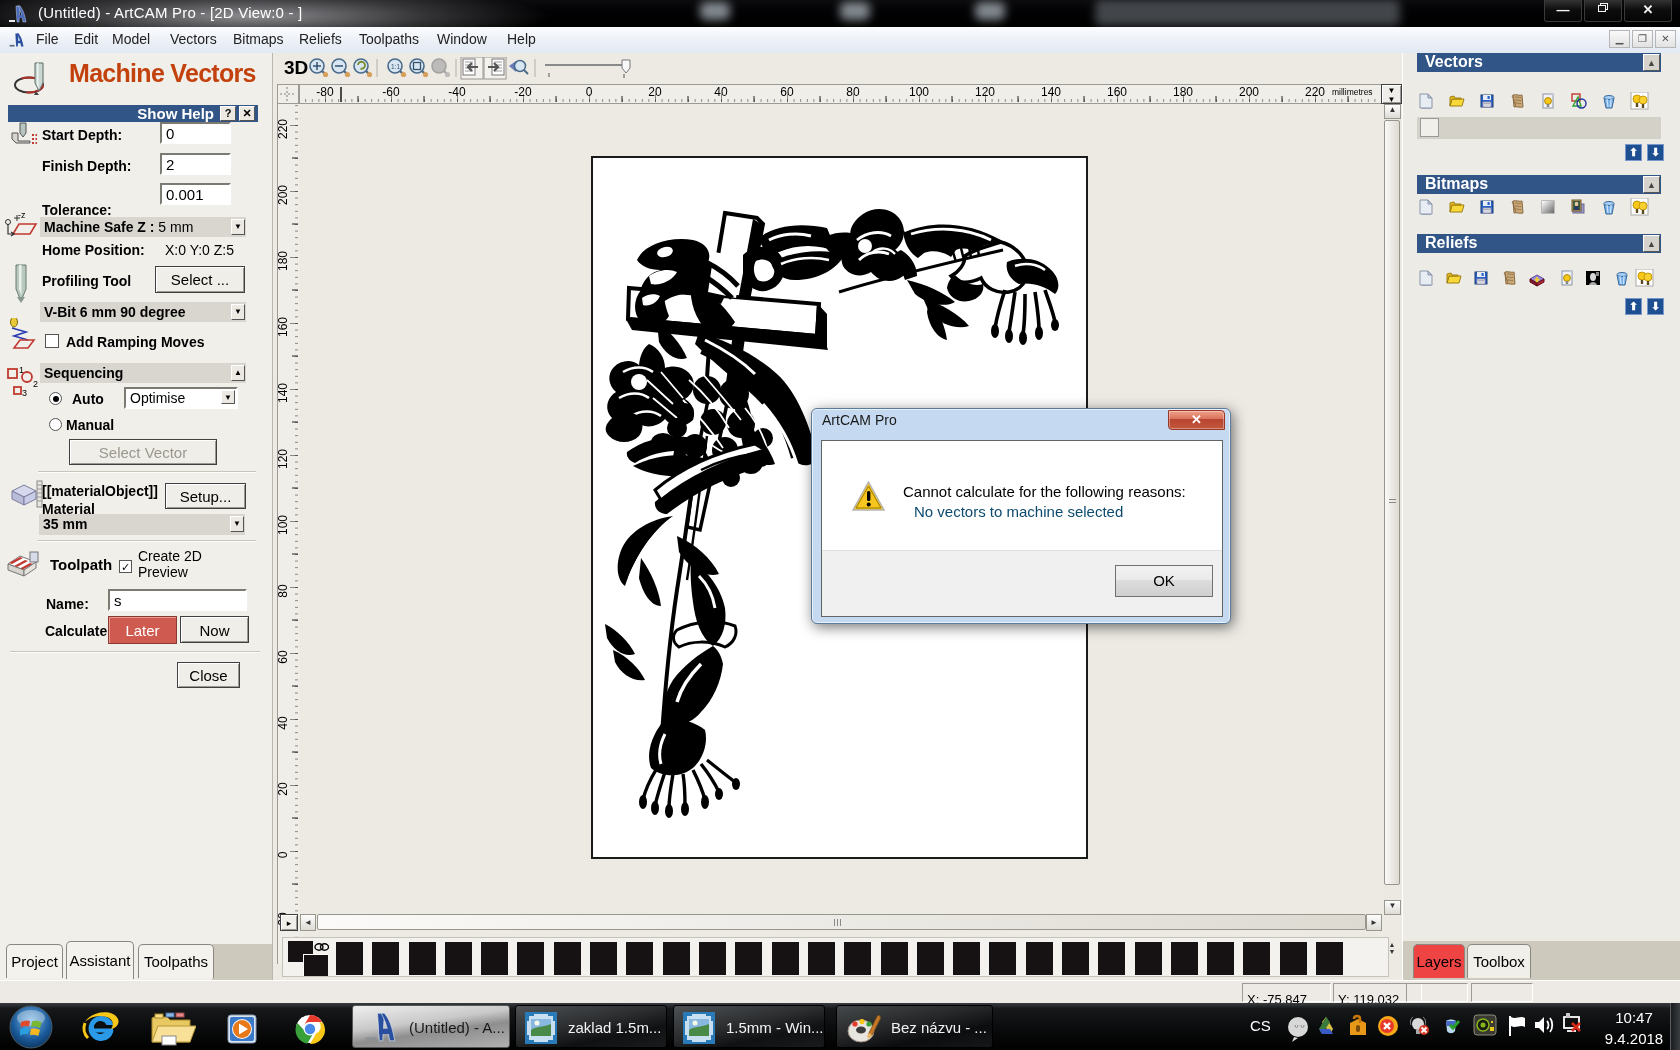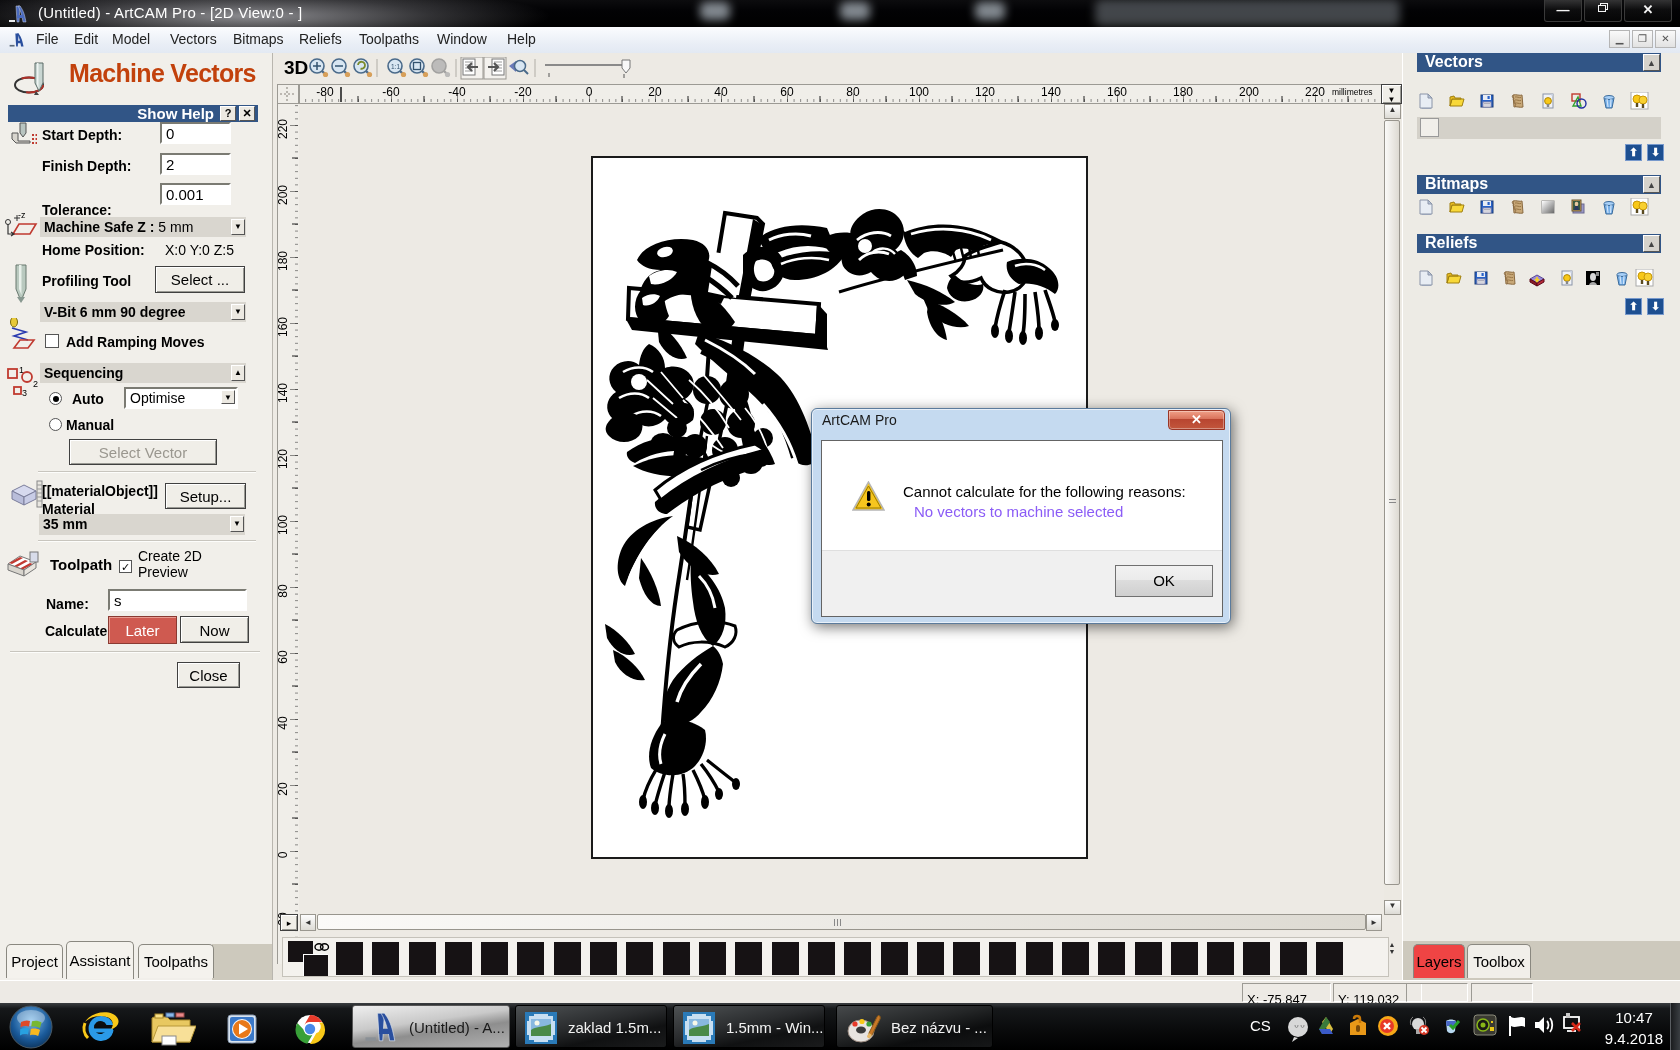--- a/index.html
+++ b/index.html
@@ -850,18 +850,18 @@
   <div id="dlgtitle">ArtCAM Pro</div>
   <div id="dlgclose">✕</div>
   <div id="dlginner">
     <svg class="abs" style="left:30px; top:40px;" width="33" height="31" viewBox="0 0 33 31">
       <path d="M16.5 1 L32 29 L1 29 Z" fill="#f6c51e" stroke="#b5b5b5" stroke-width="1.5"></path>
       <path d="M16.5 5 L29 27 L4 27 Z" fill="none" stroke="#9a7b00" stroke-width="1"></path>
       <rect x="15" y="10" width="3.4" height="10" rx="1.5" fill="#000"></rect>
       <circle cx="16.7" cy="23.5" r="2" fill="#000"></circle>
     </svg>
     <div class="abs" style="left:81px; top:42px; font-size:15px; color:#000;">Cannot calculate for the following reasons:</div>
-    <div class="abs" style="left:92px; top:62px; font-size:15px; color:#8b5cf6;">No vectors to machine selected</div>
+    <div class="abs" style="left:92px; top:62px; font-size:15px; color:#0c4a6e;">No vectors to machine selected</div>
     <div id="dlgfoot">
         <div id="okbtn">OK</div>
       </div>
   </div>
 </div>
 
 </body></html>

